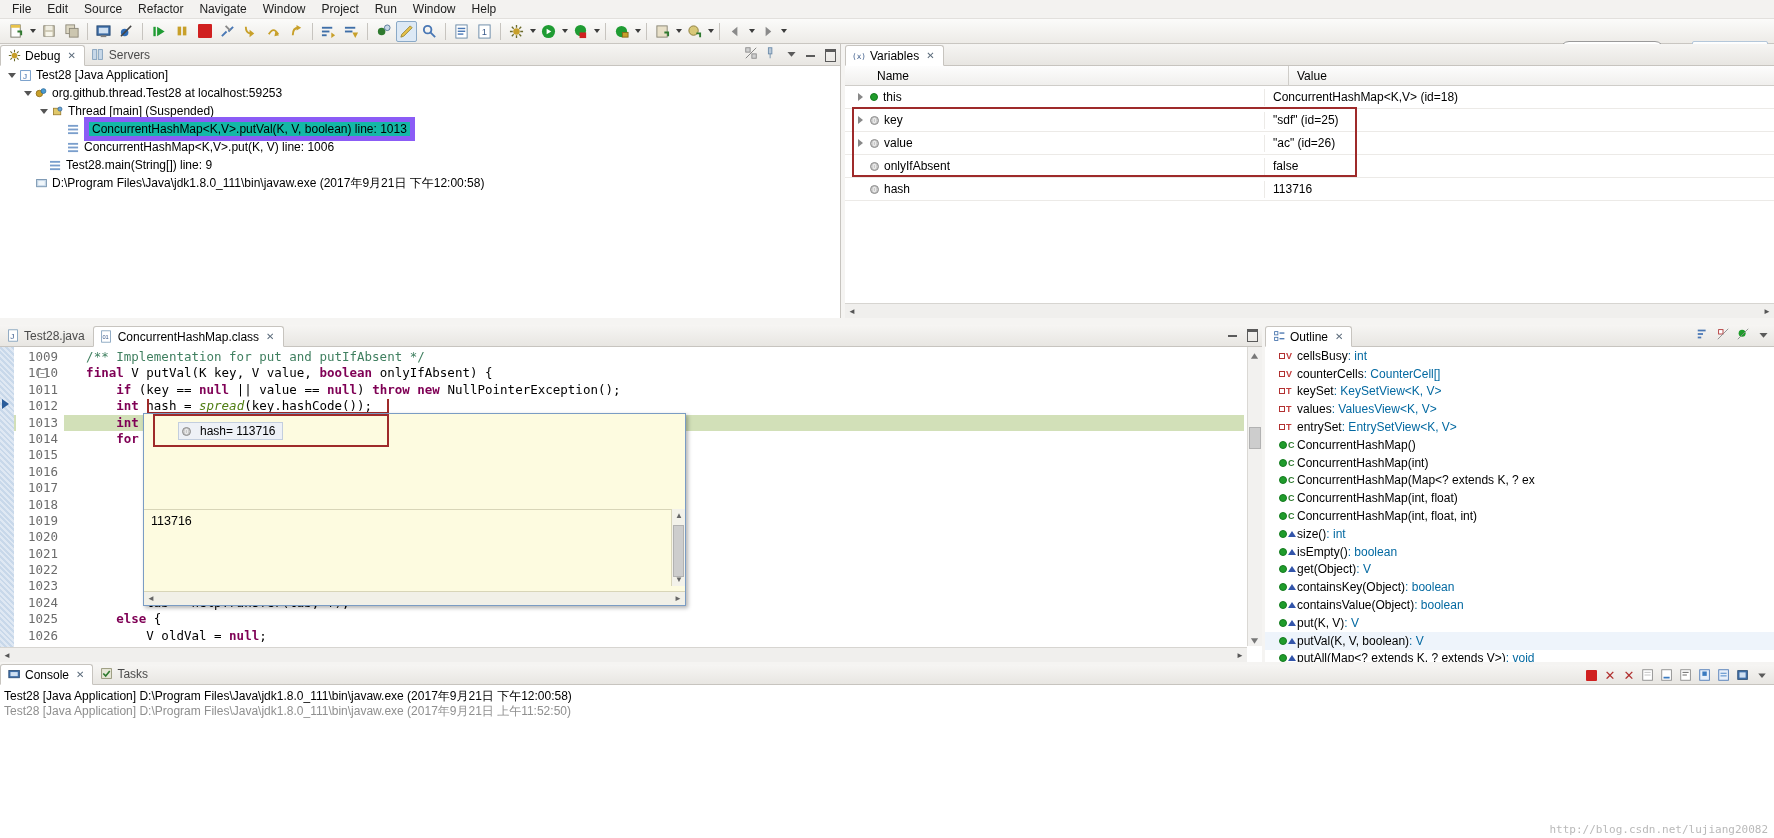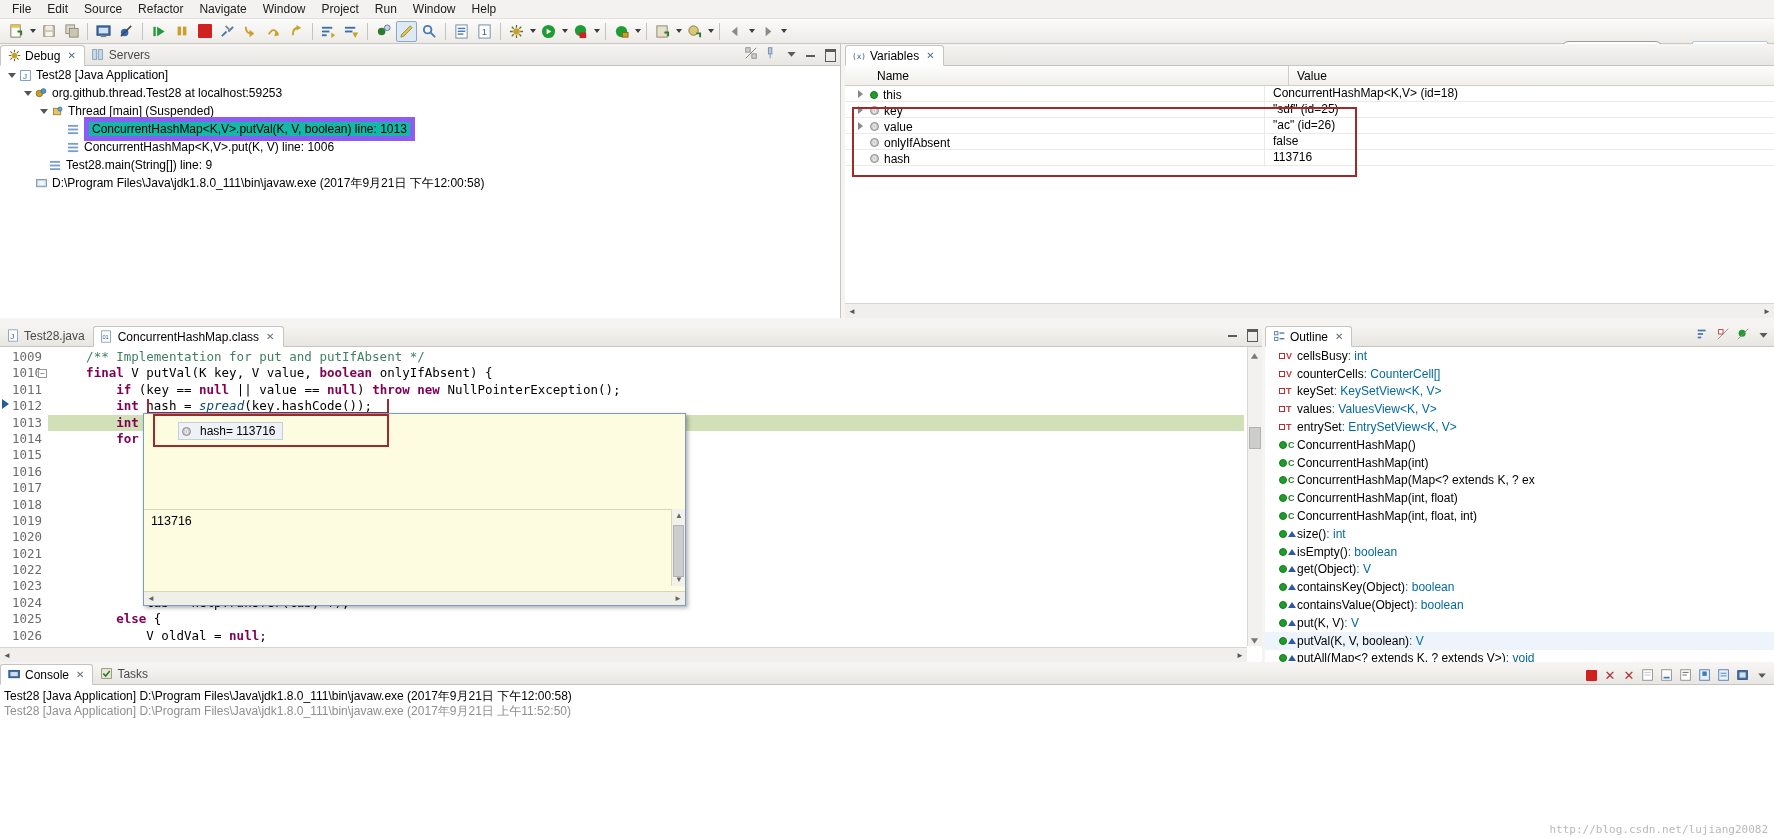--- a/index.html
+++ b/index.html
@@ -103,57 +103,57 @@
   .row-sel { background:#14b8a6; border:5px solid #8b5cf6; padding:0 3px; }
 
   
   #vars-panel { left:845px; top:44px; width:929px; height:274px; }
   .vars-head {
     display:flex; height:20px; background:linear-gradient(#fdfdfd,#f0efed);
     border-bottom:1px solid #cfcdc9; font-size:12px; align-items:center;
   }
   .vh-name { width:420px; padding-left:8px; border-right:1px solid #cfcdc9; height:20px; line-height:20px;margin-left:24px; }
   .vh-val { flex:1; padding-left:8px; height:20px; line-height:20px; }
-  .var-row { display:flex; height:16px; font-size:12px; border-bottom:1px solid #eceae7; }
+  .var-row { display:flex; height:23px; font-size:12px; align-items:center; border-bottom:1px solid #eceae7; }
   .vr-name { width:420px; display:flex; align-items:center; padding-left:6px; border-right:1px solid #eceae7; height:17px; }
   .vr-val { flex:1; padding-left:8px; }
   .bullet-green { width:8px; height:8px; border-radius:50%; background:#1f9c2b; border:1px solid #147a1f; margin-right:5px; }
   .bullet-gray { width:9px; height:9px; border-radius:50%; background:#c9c9c9; border:1px solid #8d8d8d; margin-right:5px;
                  font-size:7px; color:#fff; display:flex; align-items:center; justify-content:center; }
   #vars-redbox {
     position:absolute; left:852px; top:107px; width:505px; height:70px;
     border:2px solid #9e2a2a; pointer-events:none;
   }
   .hscroll {
     position:absolute; left:0; right:0; bottom:0; height:15px;
     background:#f0efed; border-top:1px solid #d7d5d1;
   }
   .hsc-arrow { position:absolute; width:14px; height:14px; top:0; display:flex; align-items:center; justify-content:center; font-size:8px; color:#555; }
 
   
   #editor-panel { left:0; top:325px; width:1262px; height:337px; }
   .gutter-numbers {
-    position:absolute; left:0; top:0; width:48px; bottom:0;
+    position:absolute; left:16px; top:0; width:48px; bottom:0;
     background:#fff; color:#6b6b6b; font-family:"DejaVu Sans Mono", monospace;
     font-size:12.5px; text-align:right; padding-right:6px; padding-top:2px;
   }
   .gutter-numbers div { height:16.4px; line-height:16.4px; }
   .annot-col {
     position:absolute; left:0; top:0; width:14px; bottom:0;
     background:repeating-linear-gradient(45deg,#dfe8f3 0 2px,#c8d8ea 2px 4px);
   }
   .code-area {
     position:absolute; left:56px; top:2px; right:18px; bottom:16px;
     font-family:"DejaVu Sans Mono", monospace; font-size:12.5px; color:#000;
     white-space:pre; overflow:hidden;
   }
   .code-area .ln { height:16.4px; line-height:16.4px; }
   .kw { color:#7f0055; font-weight:bold; }
   .cm { color:#3f7f5f; }
-  .mth { color:#0c4a6e; font-style:italic; }
+  .mth { color:#4d7c0f; font-style:italic; }
   .hl-line { position:absolute; left:14px; width:1230px; height:16.4px; background:#d2e0b8; }
   .bp-arrow {
     position:absolute; left:2px; width:10px; height:10px;
   }
   .bp-arrow::after {
     content:""; position:absolute; left:0; top:0;
     border-top:5px solid transparent; border-bottom:5px solid transparent; border-left:7px solid #2a5c9a;
   }
   .folding {
     position:absolute; width:9px; height:9px; border:1px solid #999; background:#fff;

